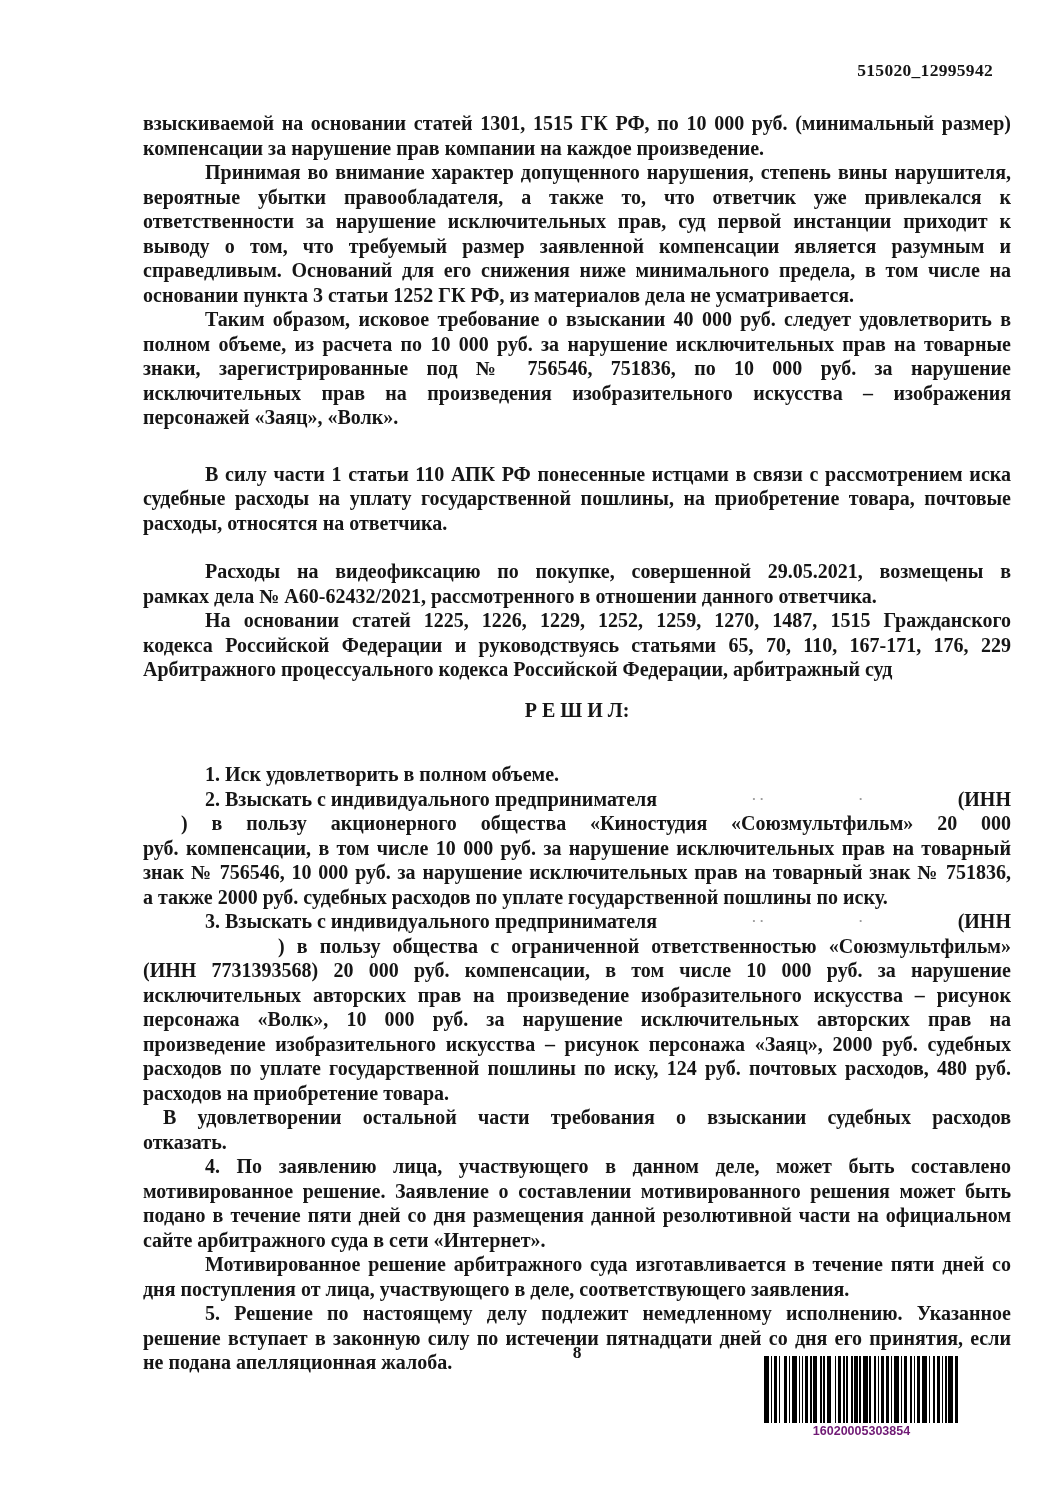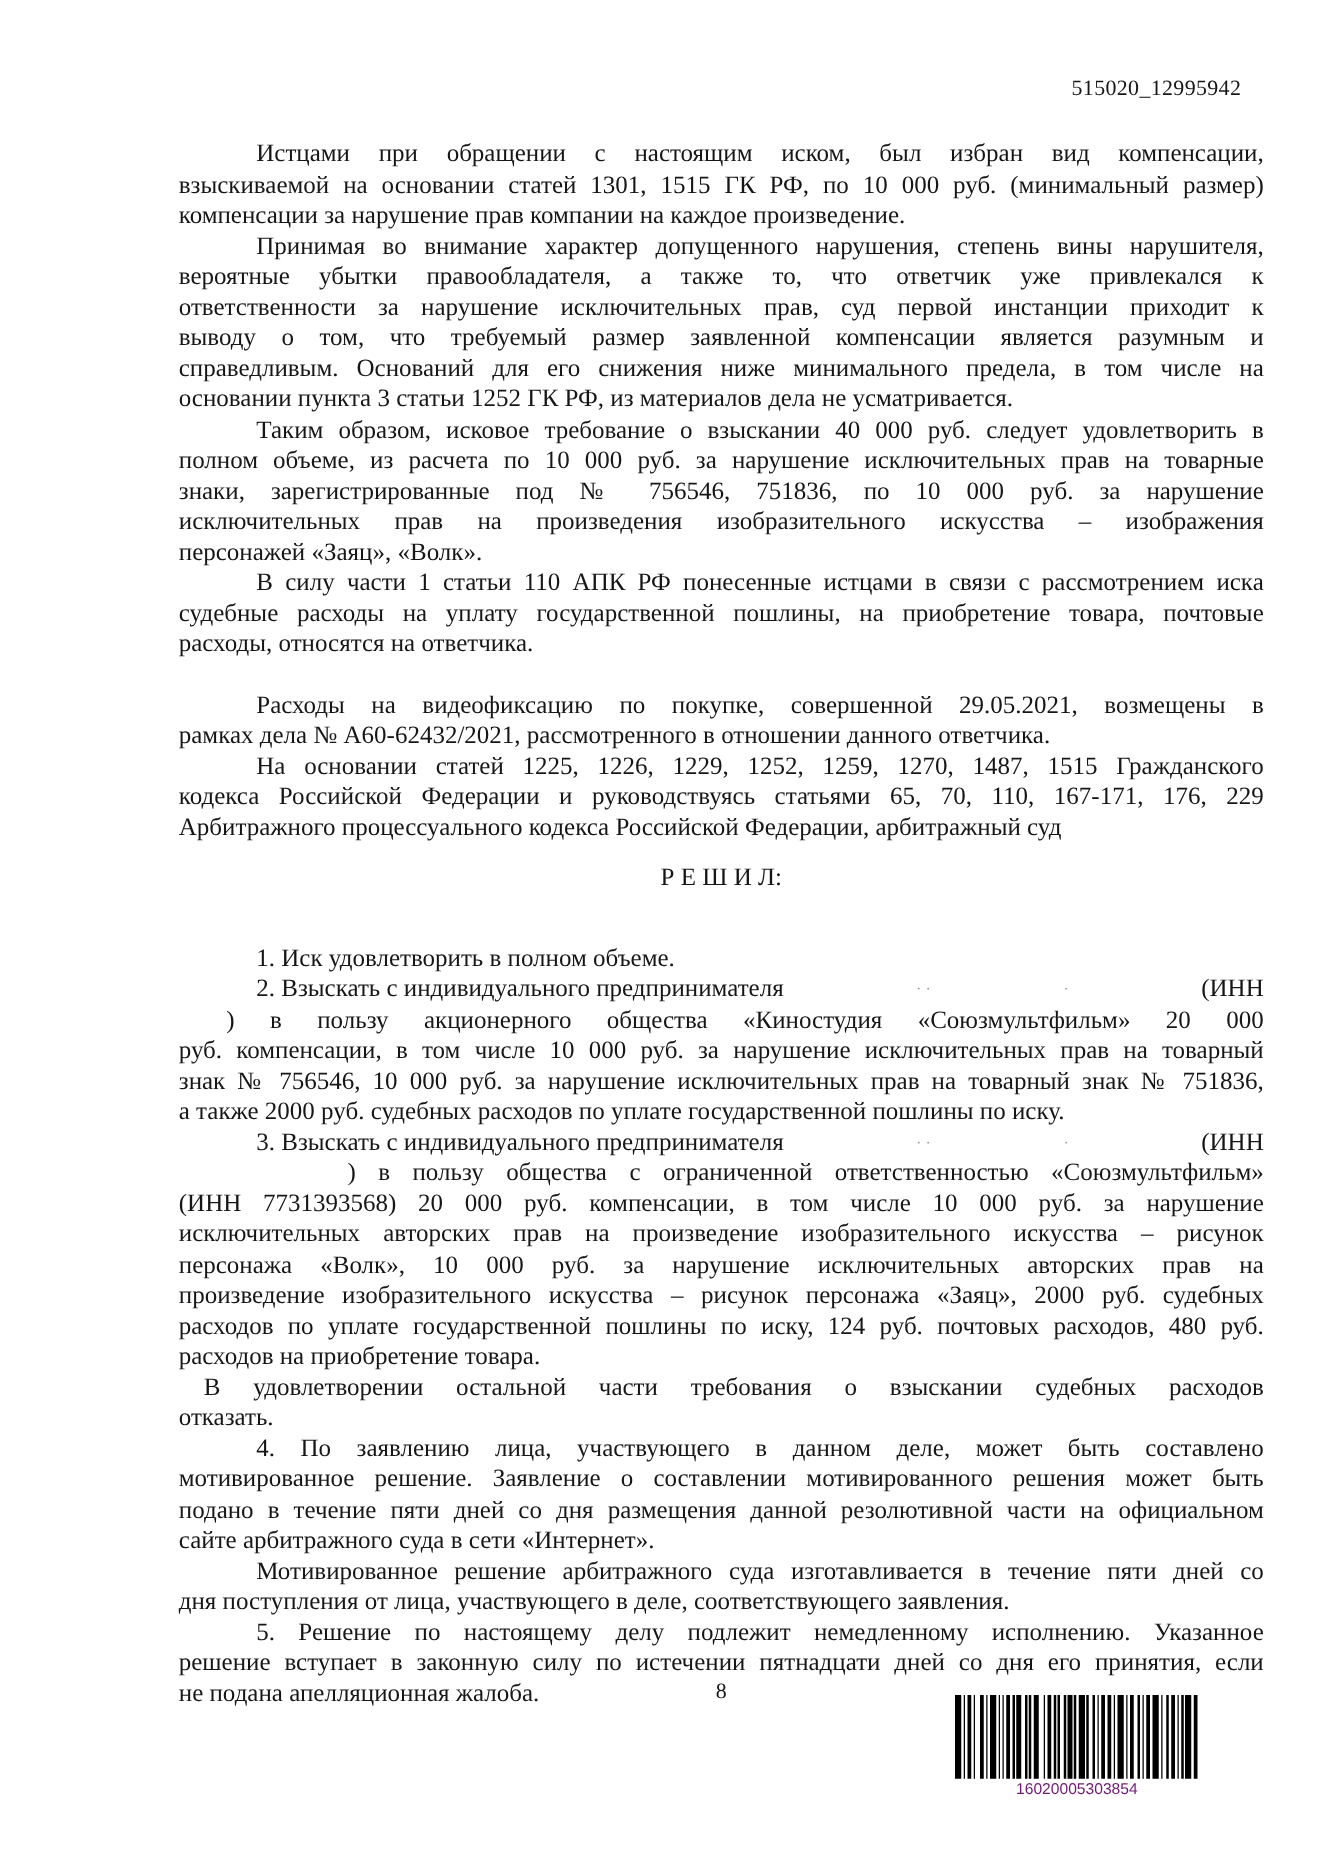--- a/index.html
+++ b/index.html
@@ -3,20 +3,21 @@
 <meta charset="utf-8">
 <style>
   html,body{margin:0;padding:0;background:#ffffff;}
   .page{
     position:relative;
     width:1060px;height:1500px;
     background:#ffffff;
     color:#161616;
     font-family:"Liberation Serif","DejaVu Serif",serif;
     overflow:hidden;
+    font-weight:bold;
   }
   .header-code{
     position:absolute;top:60px;right:67px;
     font-size:17.5px;letter-spacing:0.3px;
   }
   .text-block{
     position:absolute;left:143px;top:111px;width:868px;
     font-size:20px;line-height:24.5px;
   }
   .line{
@@ -51,41 +52,40 @@
 </head>
 <body>
 
 <div class="page">
 
   <div class="header-code">515020_12995942</div>
 
   <div class="text-block">
     <div id="body-before">
         <div>
-          <div class="line" style="text-indent: 62px;">Истцами при обращении с настоящим иском, был избран вид компенсации,</div>
           <div class="line">взыскиваемой на основании статей 1301, 1515 ГК РФ, по 10&nbsp;000 руб. (минимальный размер)</div>
           <div class="line last">компенсации за нарушение прав компании на каждое произведение.</div>
         </div>
         <div>
           <div class="line" style="text-indent: 62px;">Принимая во внимание характер допущенного нарушения, степень вины нарушителя,</div>
           <div class="line">вероятные убытки правообладателя, а также то, что ответчик уже привлекался к</div>
           <div class="line">ответственности за нарушение исключительных прав, суд первой инстанции приходит к</div>
           <div class="line">выводу о том, что требуемый размер заявленной компенсации является разумным и</div>
           <div class="line">справедливым. Оснований для его снижения ниже минимального предела, в том числе на</div>
           <div class="line last">основании пункта 3 статьи 1252 ГК РФ, из материалов дела не усматривается.</div>
         </div>
         <div>
           <div class="line" style="text-indent: 62px;">Таким образом, исковое требование о взыскании 40&nbsp;000 руб. следует удовлетворить в</div>
           <div class="line">полном объеме, из расчета по 10&nbsp;000 руб. за нарушение исключительных прав на товарные</div>
           <div class="line">знаки, зарегистрированные под № 756546, 751836, по 10&nbsp;000 руб. за нарушение</div>
           <div class="line">исключительных прав на произведения изобразительного искусства – изображения</div>
           <div class="line last">персонажей «Заяц», «Волк».</div>
         </div>
         <div>
-          <div class="line" style="text-indent: 62px;">В силу части 1 статьи 110 АПК РФ понесенные истцами в связи с рассмотрением иска</div>
+          <div class="line" style="text-indent: 62px; margin-top: 32px;">В силу части 1 статьи 110 АПК РФ понесенные истцами в связи с рассмотрением иска</div>
           <div class="line">судебные расходы на уплату государственной пошлины, на приобретение товара, почтовые</div>
           <div class="line last">расходы, относятся на ответчика.</div>
         </div>
         <div>
           <div class="line" style="text-indent: 62px; margin-top: 24px;">Расходы на видеофиксацию по покупке, совершенной 29.05.2021, возмещены в</div>
           <div class="line last">рамках дела № А60-62432/2021, рассмотренного в отношении данного ответчика.</div>
         </div>
         <div>
           <div class="line" style="text-indent: 62px;">На основании статей 1225, 1226, 1229, 1252, 1259, 1270, 1487, 1515 Гражданского</div>
           <div class="line">кодекса Российской Федерации и руководствуясь статьями 65, 70, 110, 167-171, 176, 229</div>

